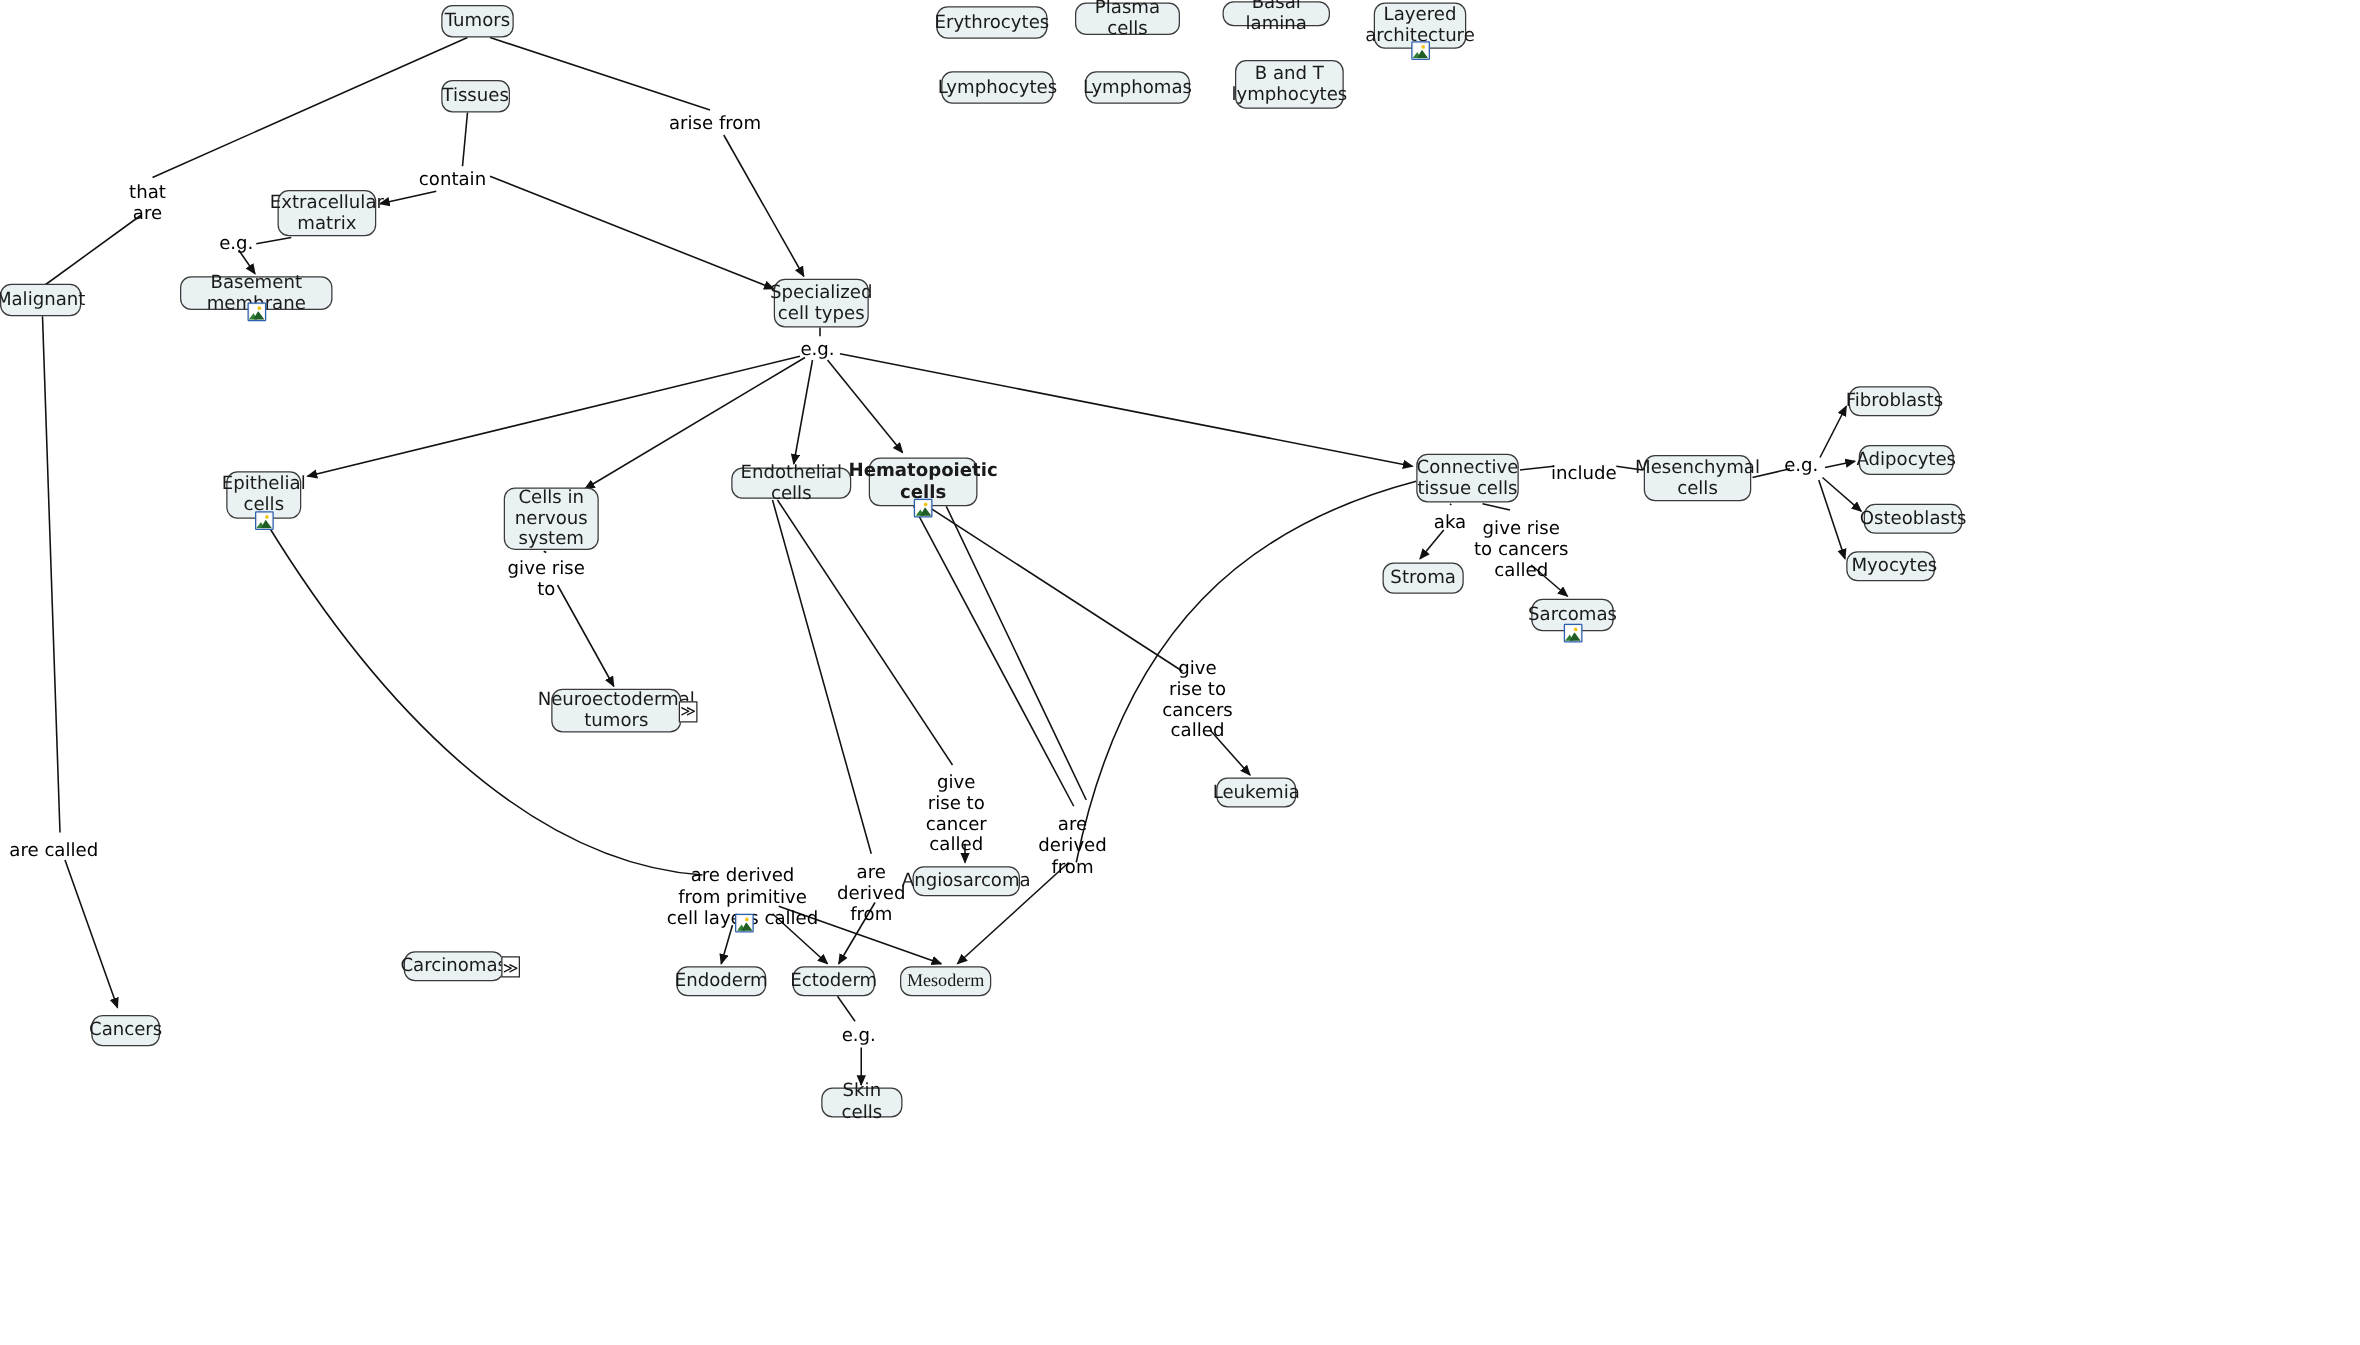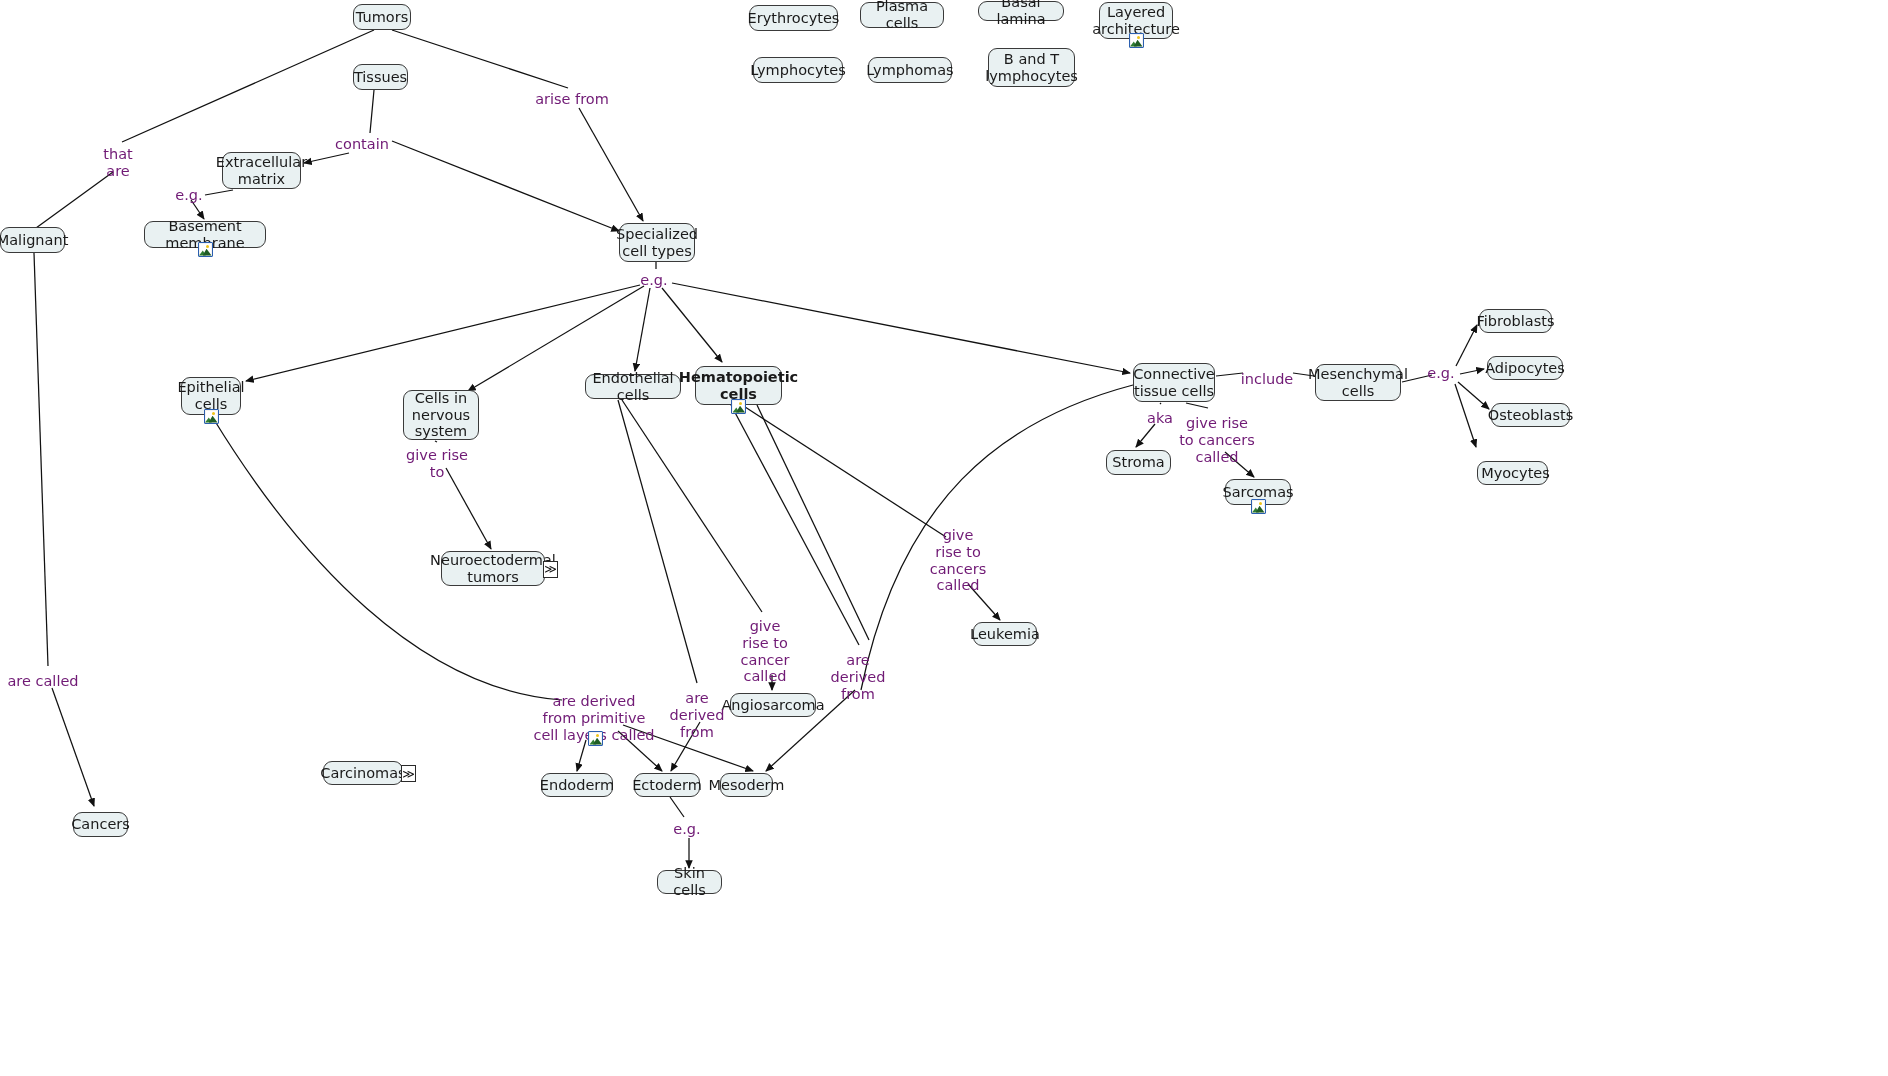--- a/index.html
+++ b/index.html
@@ -22,21 +22,21 @@
     align-items:center;
     justify-content:center;
     padding:4px 9px;
     box-shadow:0 0 0 0 rgba(0,0,0,0);
     white-space:pre-line;
   }
   .lbl{
     position:absolute;
     font-size:14.5px;
     line-height:1.16;
-    color:#701a75;
+    color:#000000;
     text-align:center;
     background:transparent;
     white-space:pre-line;
     transform:translateX(-50%);
   }
   
   .ico-img{
     position:absolute;
     width:15px;height:15px;
     border:1.6px solid #2b5fb0;
@@ -174,39 +174,39 @@
       <span class="ico-img" style="left: 203.5px; top: 409px;">
         <i class="sky"></i>
         <i class="sun"></i>
         <i class="hill"></i>
         <i class="hill2"></i>
       </span>
       <div class="node" style="left: 1491px; top: 403px; width: 79px; height: 24px;"><span>Osteoblasts</span></div>
       <div class="node" style="left: 403px; top: 390px; width: 76px; height: 50px;"><span>Cells in
 nervous
 system</span></div>
-      <div class="node" style="left: 1477px; top: 461px; width: 71px; height: 24px; padding-left: 15px;"><span>Myocytes</span></div>
+      <div class="node" style="left: 1477px; top: 441px; width: 71px; height: 24px; padding-left: 15px;"><span>Myocytes</span></div>
       <div class="node" style="left: 1106px; top: 450px; width: 65px; height: 25px;"><span>Stroma</span></div>
       <div class="node" style="left: 1225px; top: 479px; width: 66px; height: 26px;"><span>Sarcomas</span></div>
       <span class="ico-img" style="left: 1250.5px; top: 499px;">
         <i class="sky"></i>
         <i class="sun"></i>
         <i class="hill"></i>
         <i class="hill2"></i>
       </span>
       <div class="node" style="left: 441px; top: 551px; width: 104px; height: 35px;"><span>Neuroectodermal
 tumors</span></div>
       <span class="ico-chev" style="left: 543px; top: 560.5px;">≫</span>
       <div class="node" style="left: 973px; top: 622px; width: 64px; height: 24px;"><span>Leukemia</span></div>
       <div class="node" style="left: 730px; top: 693px; width: 86px; height: 24px;"><span>Angiosarcoma</span></div>
       <div class="node" style="left: 323px; top: 761px; width: 80px; height: 24px;"><span>Carcinomas</span></div>
       <span class="ico-chev" style="left: 401px; top: 765px;">≫</span>
       <div class="node" style="left: 541px; top: 773px; width: 72px; height: 24px;"><span>Endoderm</span></div>
       <div class="node" style="left: 634px; top: 773px; width: 66px; height: 24px;"><span>Ectoderm</span></div>
-      <div class="node" style="left: 720px; top: 773px; width: 53px; height: 24px;"><span>Mesoderm</span></div>
+      <div class="node" style="left: 720px; top: 773px; width: 73px; height: 24px; font-family: Liberation Serif, serif;"><span>Mesoderm</span></div>
       <div class="node" style="left: 657px; top: 870px; width: 65px; height: 24px;"><span>Skin cells</span></div>
       <div class="node" style="left: 73px; top: 812px; width: 55px; height: 25px;"><span>Cancers</span></div>
     </div>
   <div id="label-layer">
       <div class="lbl" style="left: 118px; top: 146px;">that
 are</div>
       <div class="lbl" style="left: 572px; top: 91px;">arise from</div>
       <div class="lbl" style="left: 362px; top: 136px;">contain</div>
       <div class="lbl" style="left: 189px; top: 187px;">e.g.</div>
       <div class="lbl" style="left: 654px; top: 272px;">e.g.</div>

